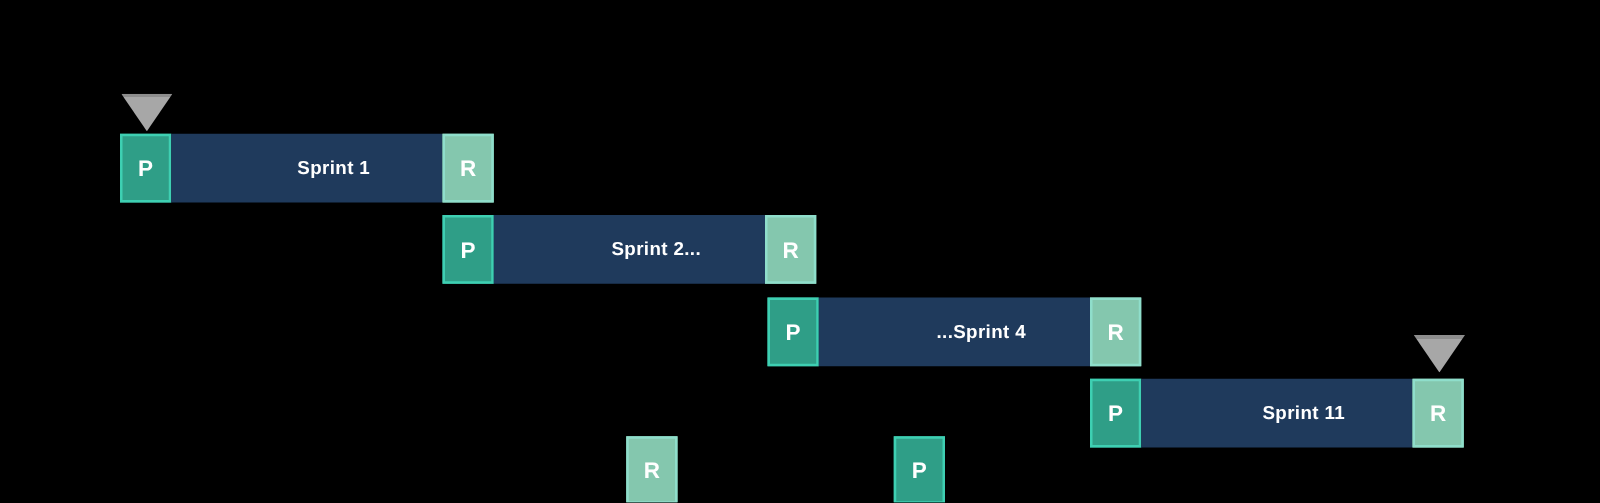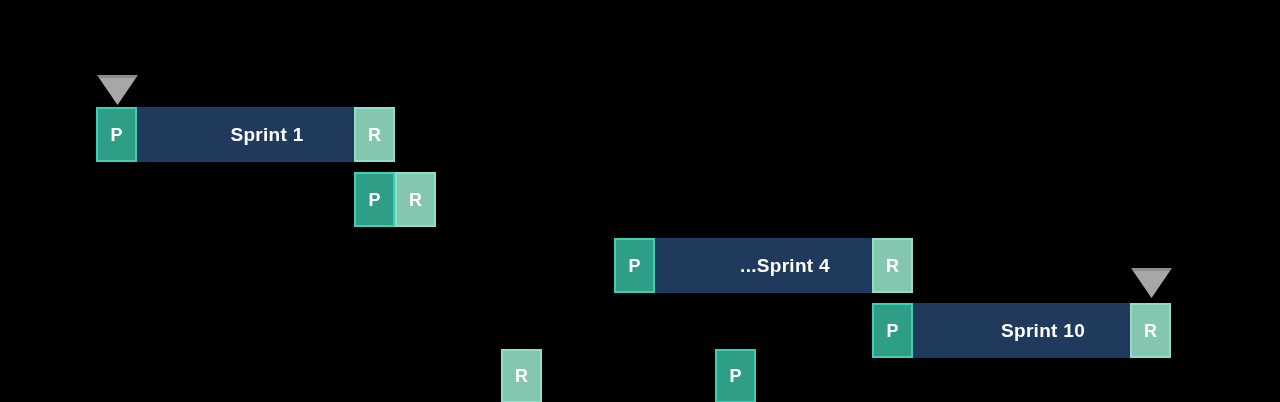--- a/index.html
+++ b/index.html
@@ -47,21 +47,21 @@
   }
   .letter {
     color: #ffffff;
     font-weight: bold;
     font-size: 18px;
     line-height: 1;
   }
   .label {
     color: #ffffff;
     font-weight: bold;
-    font-size: 19px;
+    font-size: 15px;
     letter-spacing: 0.3px;
     white-space: nowrap;
     margin-left: 43px;
   }
   .bar-1 { left: 96px;  top: 107px; }
   .bar-2 { left: 354px; top: 172px; }
   .bar-3 { left: 614px; top: 238px; }
   .bar-4 { left: 872px; top: 303px; }
 
   
@@ -115,20 +115,23 @@
     </div>
     <div class="cap cap-r">
       <span class="letter">R</span>
     </div>
   </div>
 
   <div class="bar bar-2">
     <div class="cap cap-p">
       <span class="letter">P</span>
     </div>
+    <div class="mid">
+      <span class="label">Sprint 2...</span>
+    </div>
     <div class="cap cap-r">
       <span class="letter">R</span>
     </div>
   </div>
 
   <div class="bar bar-3">
     <div class="cap cap-p">
       <span class="letter">P</span>
     </div>
     <div class="mid">
@@ -137,21 +140,21 @@
     <div class="cap cap-r">
       <span class="letter">R</span>
     </div>
   </div>
 
   <div class="bar bar-4">
     <div class="cap cap-p">
       <span class="letter">P</span>
     </div>
     <div class="mid">
-      <span class="label">Sprint 10</span>
+      <span class="label">Sprint 11</span>
     </div>
     <div class="cap cap-r">
       <span class="letter">R</span>
     </div>
   </div>
 
   <div class="partial partial-r">
     <span class="letter">R</span>
   </div>
   <div class="partial partial-p">

